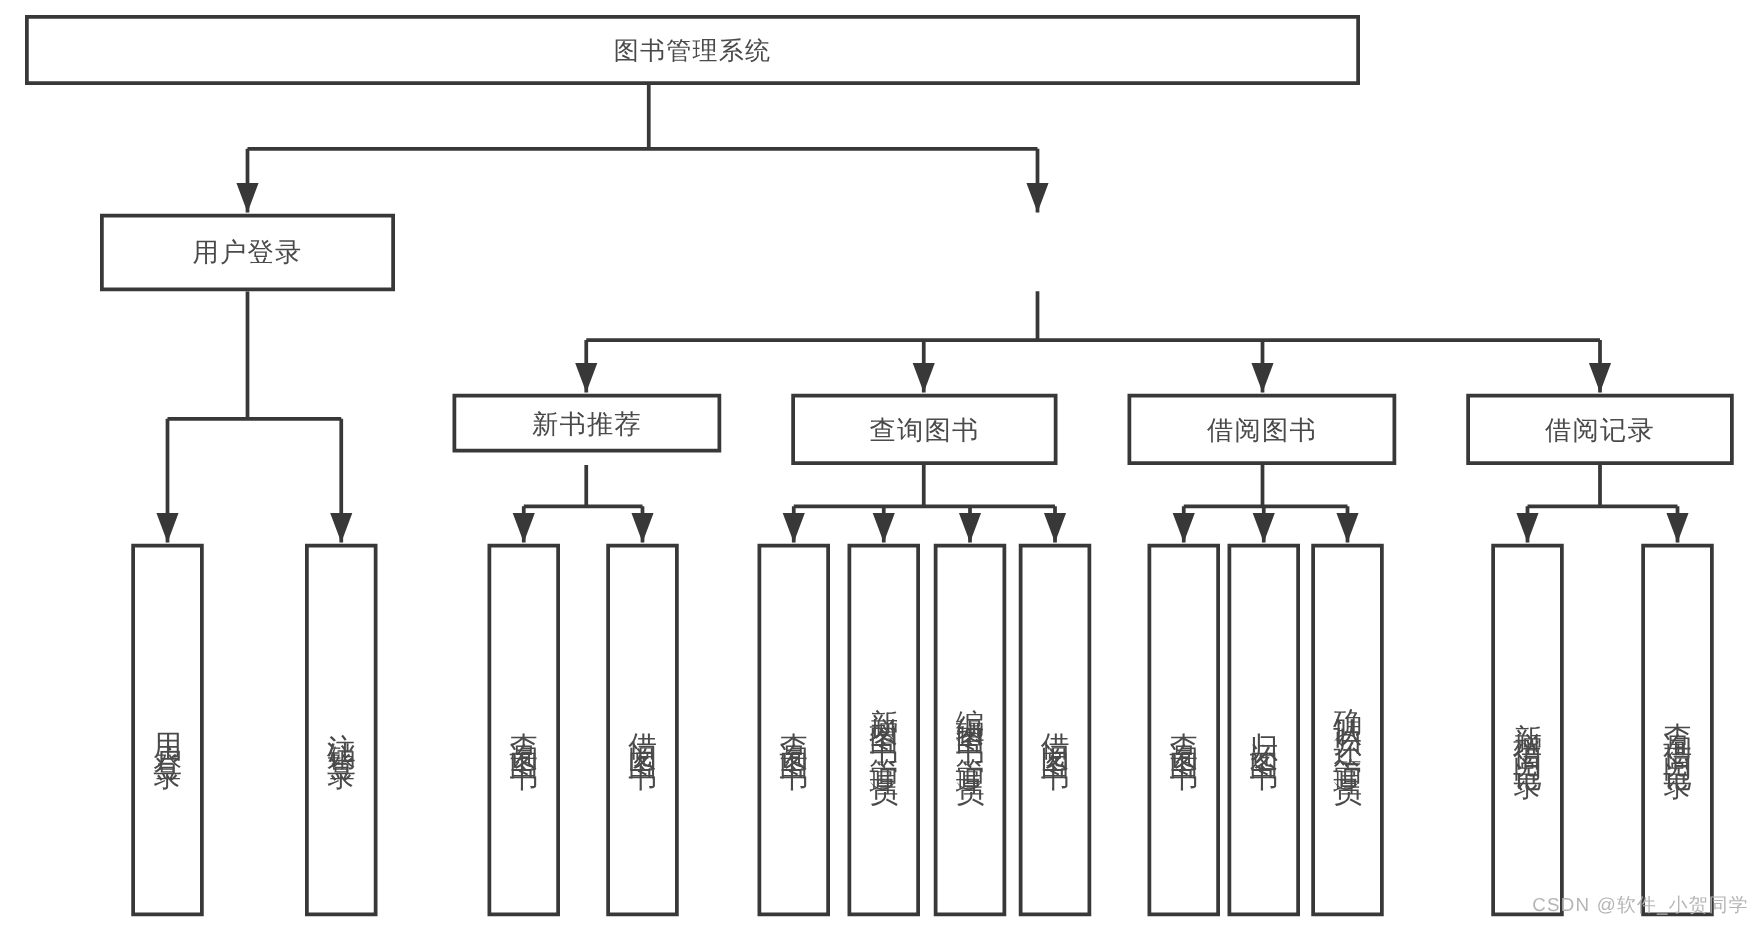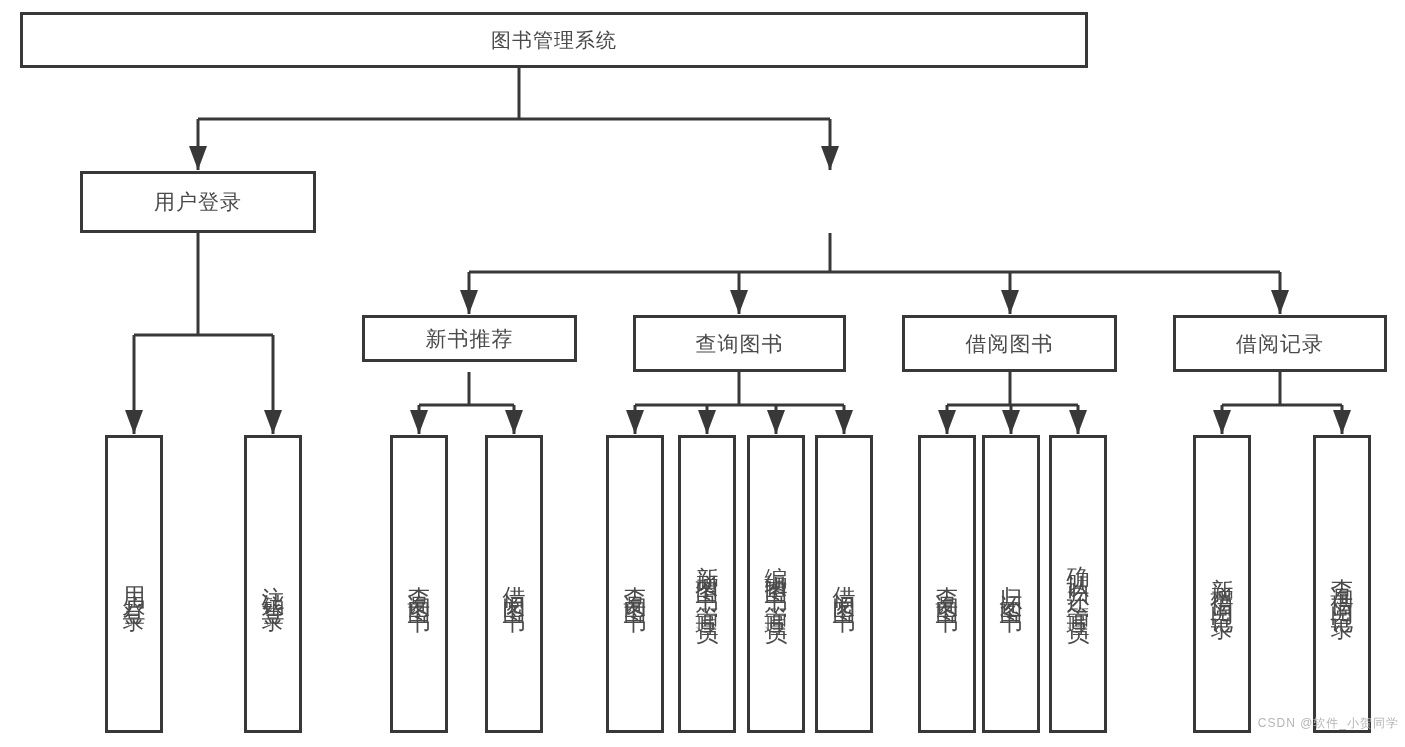--- a/index.html
+++ b/index.html
@@ -57,21 +57,21 @@
     font-size: 23px;
     letter-spacing: 8px;
     line-height: 1;
     white-space: nowrap;
   }
   .watermark {
     position: absolute;
     right: 6px;
     top: 715px;
     z-index: 3;
-    font-size: 12px;
+    font-size: 15px;
     color: var(--watermark);
     letter-spacing: 1px;
     white-space: nowrap;
   }
 </style>
 </head>
 <body>
 
 <div class="canvas">
 

